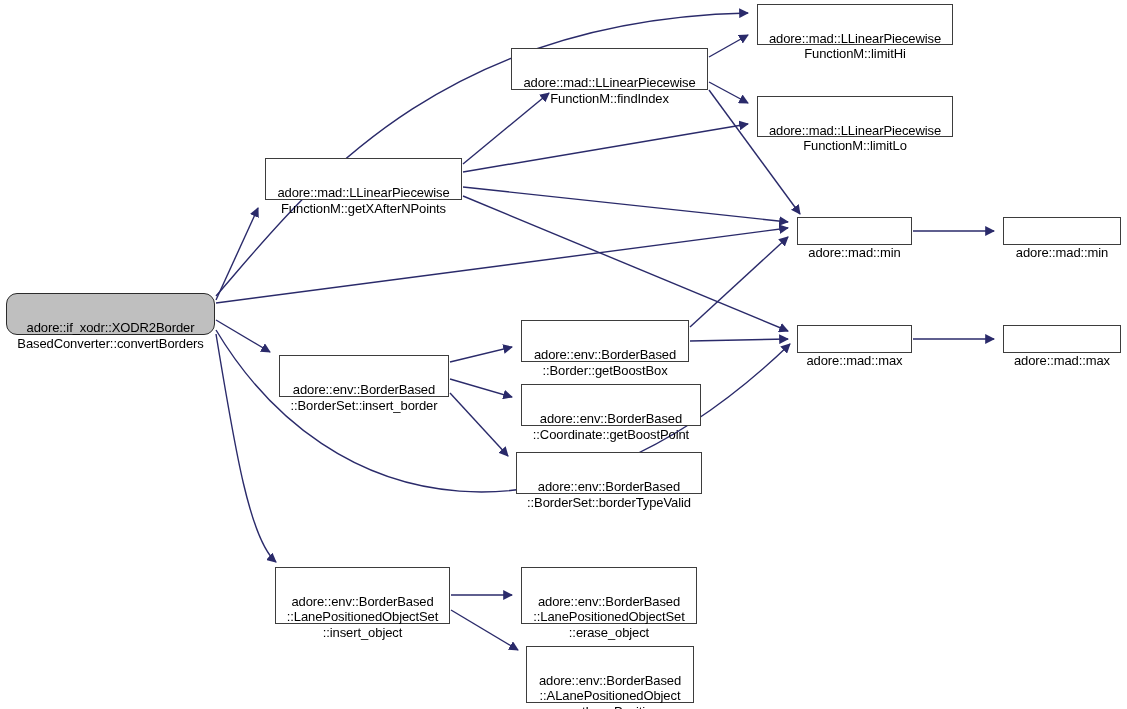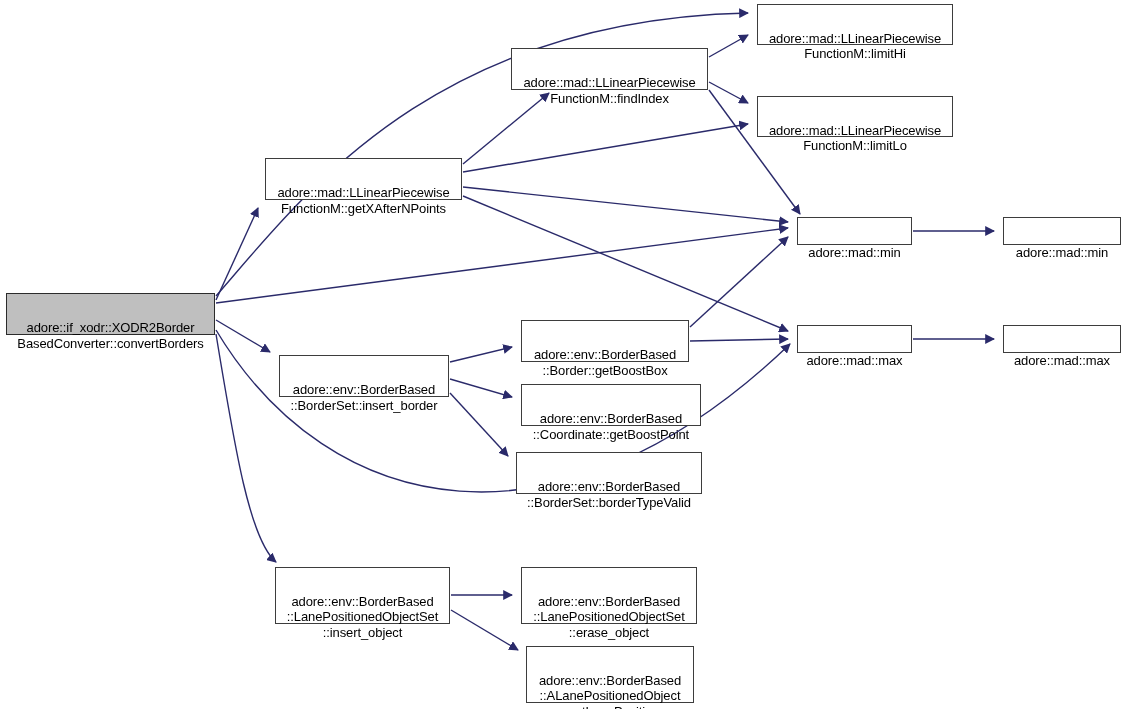--- a/index.html
+++ b/index.html
@@ -83,21 +83,21 @@
         <path d="M 690 341 L 788 339"></path>
         <path d="M 690 327 L 788 237"></path>
         <path d="M 913 231 L 994 231"></path>
         <path d="M 913 339 L 994 339"></path>
         <path d="M 451 595 L 512 595"></path>
         <path d="M 451 610 L 518 650"></path>
       </g>
   </svg>
 
   <div id="nodes">
-      <div class="node root" style="left: 6px; top: 293px; width: 209px; height: 42px;"><span class="node-label">adore::if_xodr::XODR2Border
+      <div class="node root" style="left: 6px; top: 293px; width: 209px; height: 42px; border-radius: 11px;"><span class="node-label">adore::if_xodr::XODR2Border
 BasedConverter::convertBorders</span></div>
       <div class="node" style="left: 265px; top: 158px; width: 197px; height: 42px;"><span class="node-label">adore::mad::LLinearPiecewise
 FunctionM::getXAfterNPoints</span></div>
       <div class="node" style="left: 511px; top: 48px; width: 197px; height: 42px;"><span class="node-label">adore::mad::LLinearPiecewise
 FunctionM::findIndex</span></div>
       <div class="node" style="left: 757px; top: 4px; width: 196px; height: 41px;"><span class="node-label">adore::mad::LLinearPiecewise
 FunctionM::limitHi</span></div>
       <div class="node" style="left: 757px; top: 96px; width: 196px; height: 41px;"><span class="node-label">adore::mad::LLinearPiecewise
 FunctionM::limitLo</span></div>
       <div class="node" style="left: 797px; top: 217px; width: 115px; height: 28px;"><span class="node-label">adore::mad::min</span></div>

